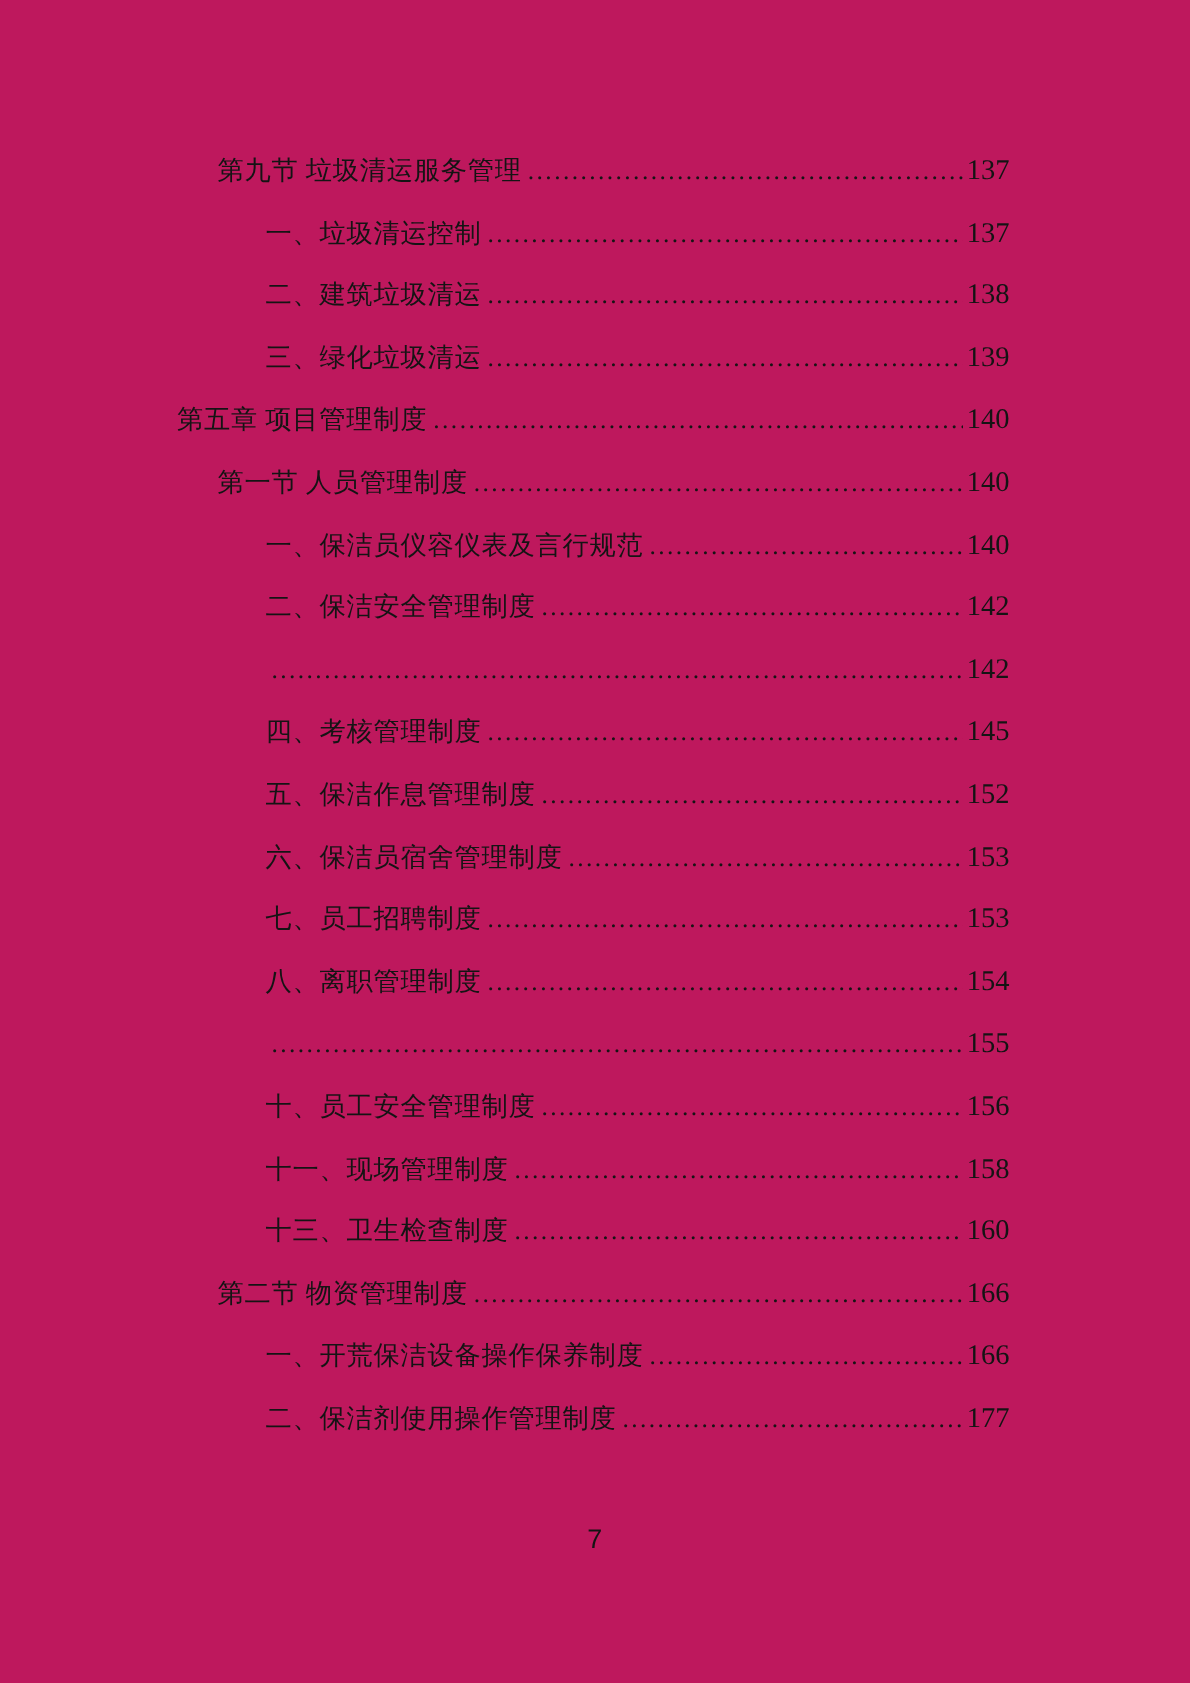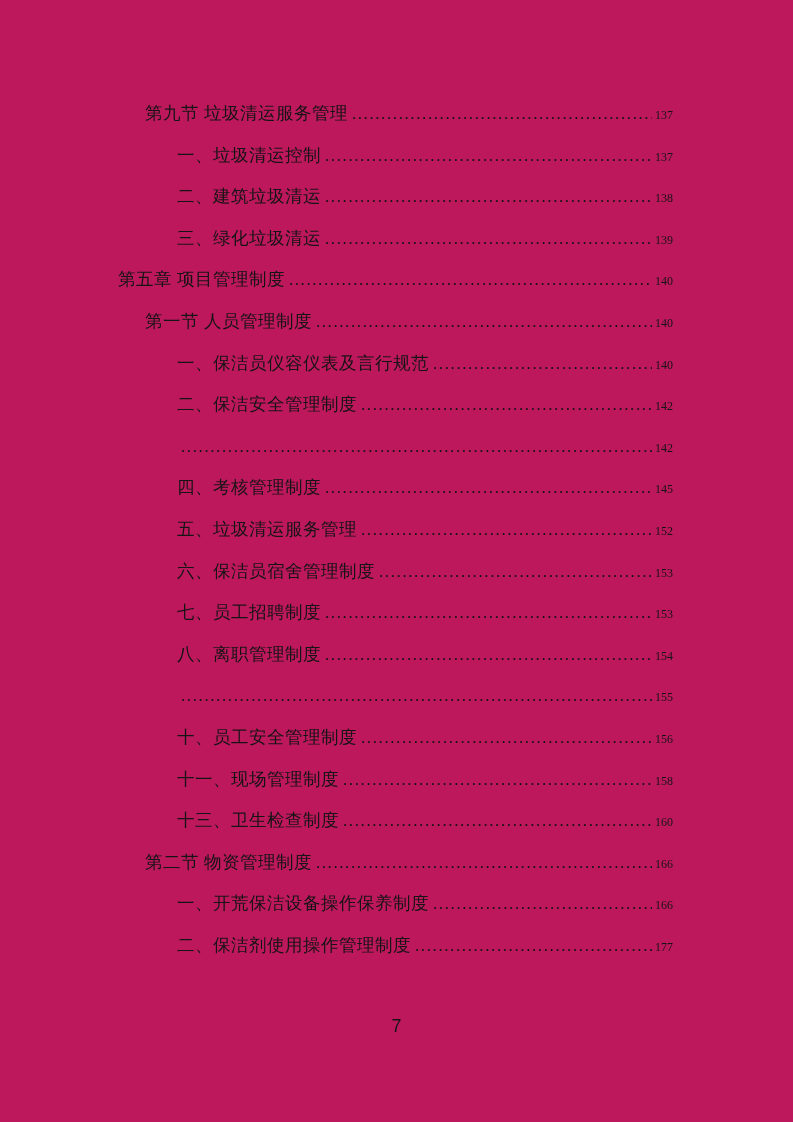--- a/index.html
+++ b/index.html
@@ -48,21 +48,21 @@
     margin: 0 3px 0 4px;
     min-width: 10px;
   }
   .toc-dots::after {
     content: "..........................................................................................................................................................................";
     letter-spacing: 1.6px;
     font-size: 17px;
   }
   .toc-page {
     flex: 0 0 auto;
-    font-size: 12px;
+    font-size: 19px;
   }
   .footer {
     position: absolute;
     left: 0;
     right: 0;
     top: 1016px;
     text-align: center;
     font-family: "Liberation Sans", "DejaVu Sans", sans-serif;
     font-size: 18px;
     color: #141414;
@@ -128,21 +128,21 @@
         <span class="toc-page">142</span>
       </div>
 
       <div class="toc-line level-item">
         <span class="toc-label">四、考核管理制度</span>
         <span class="toc-dots"></span>
         <span class="toc-page">145</span>
       </div>
 
       <div class="toc-line level-item">
-        <span class="toc-label">五、垃圾清运服务管理</span>
+        <span class="toc-label">五、保洁作息管理制度</span>
         <span class="toc-dots"></span>
         <span class="toc-page">152</span>
       </div>
 
       <div class="toc-line level-item">
         <span class="toc-label">六、保洁员宿舍管理制度</span>
         <span class="toc-dots"></span>
         <span class="toc-page">153</span>
       </div>
 

